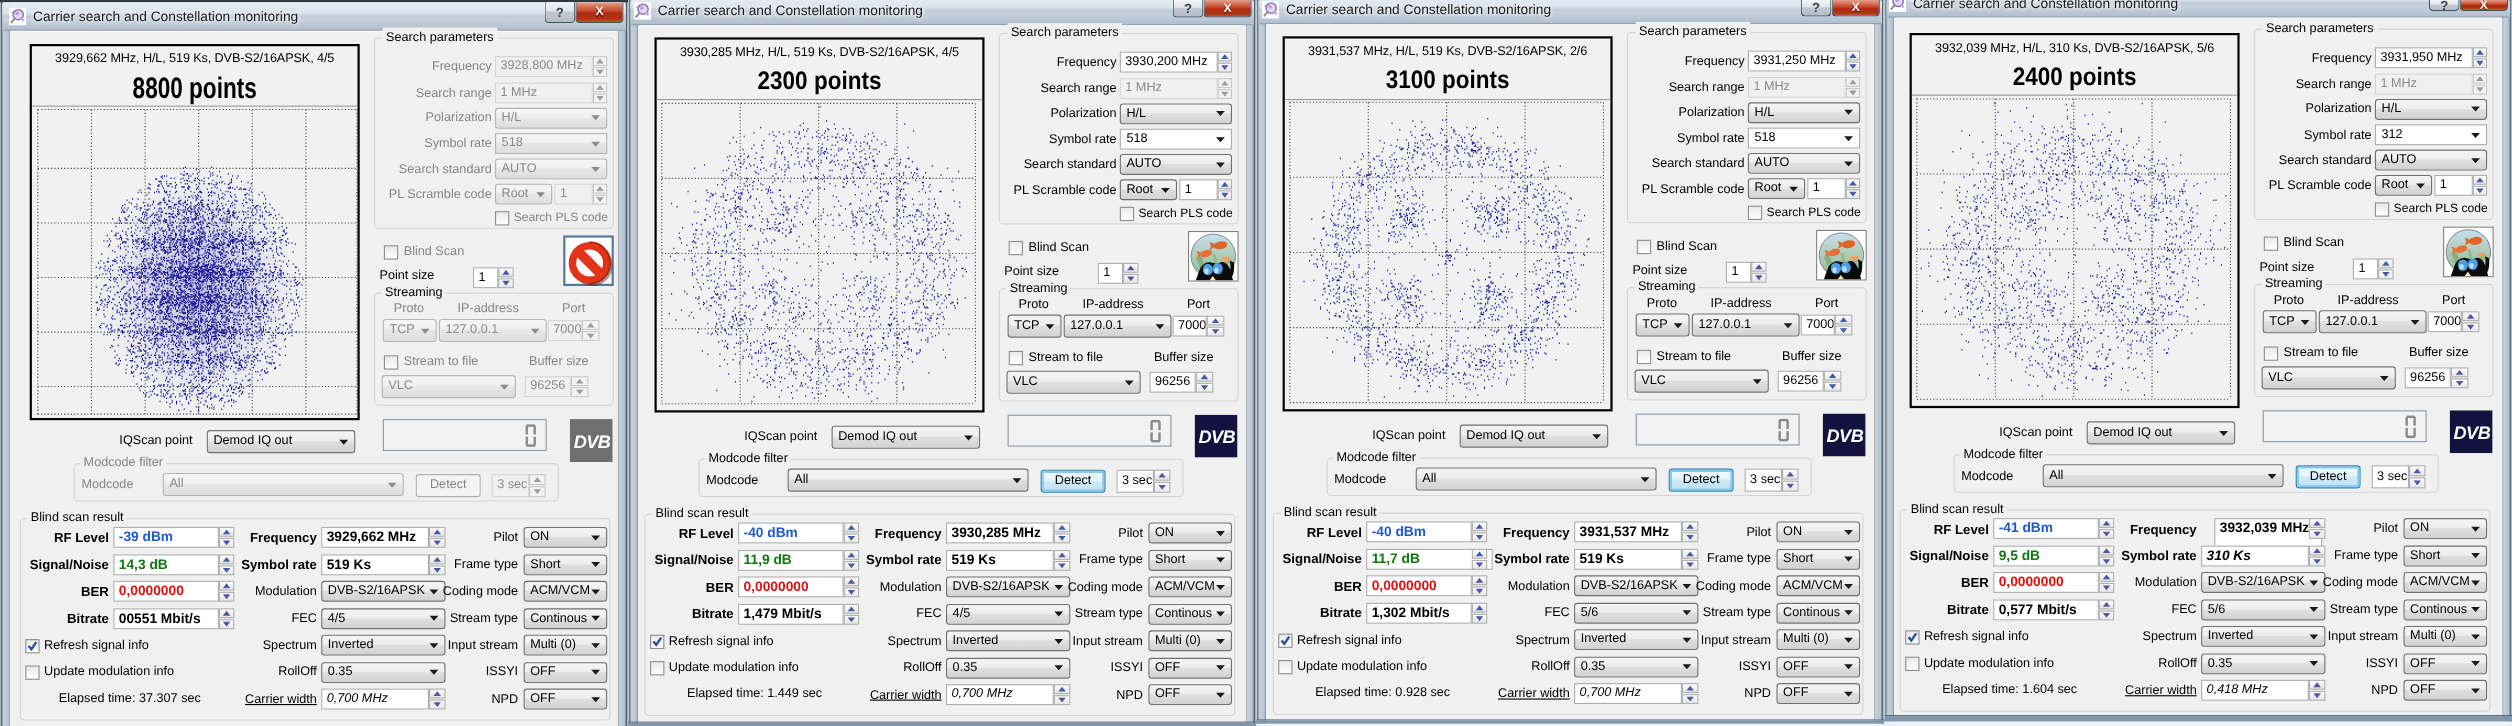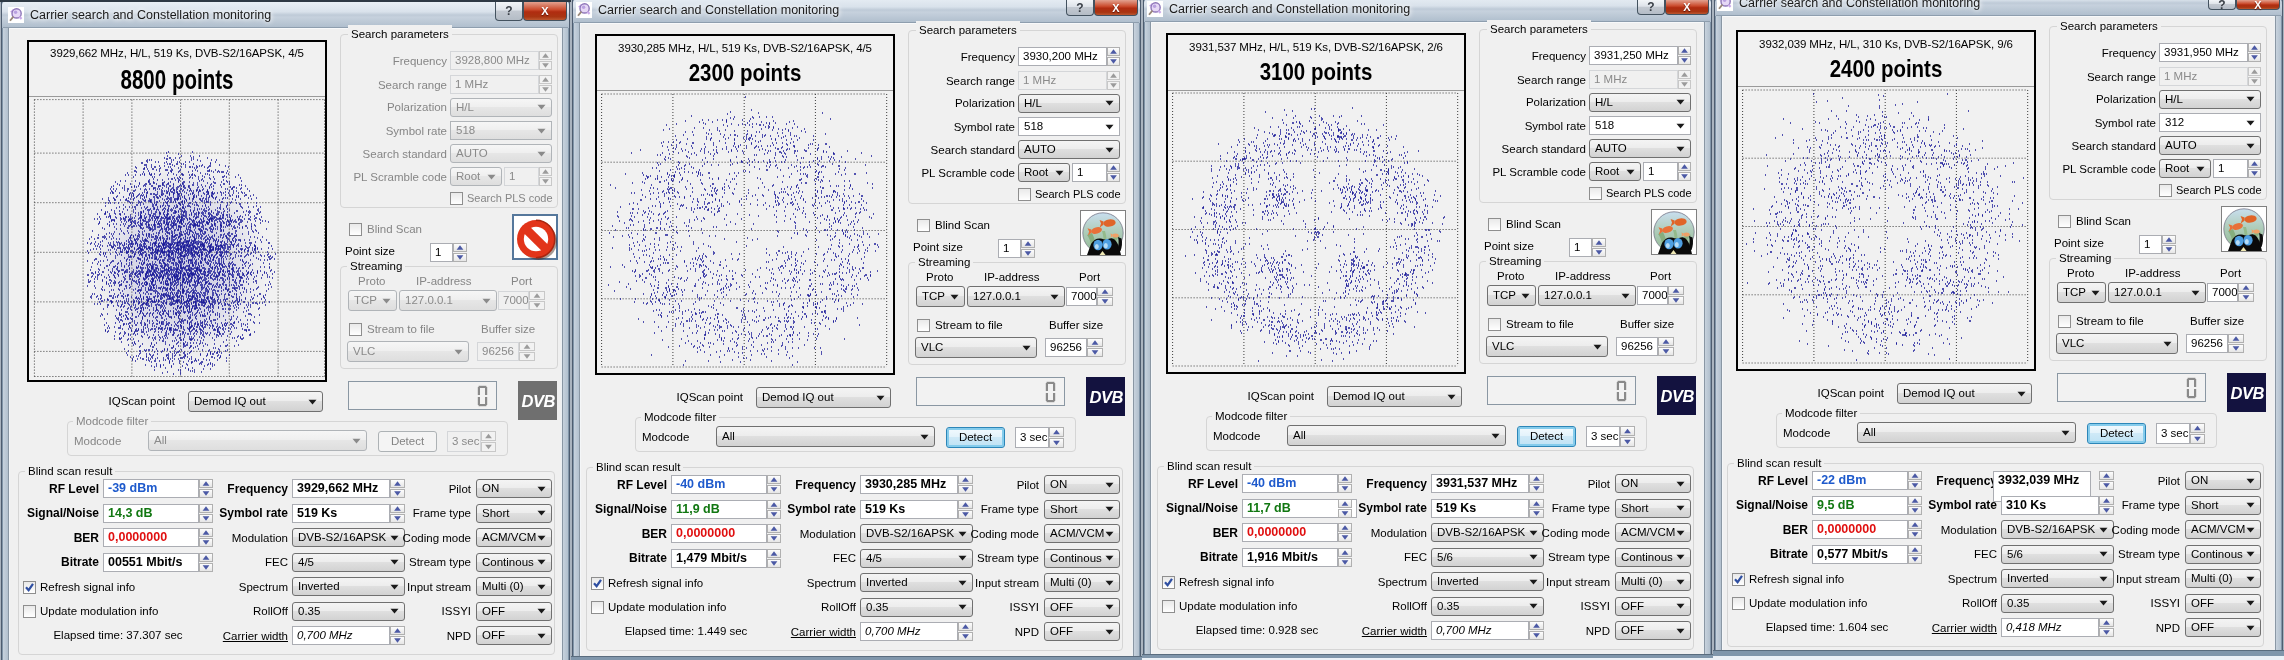--- a/index.html
+++ b/index.html
@@ -1052,21 +1052,21 @@
         <svg width="12" height="7" style="display:block">
           <path d="M6.0 1.2999999999999998l3.4 4.4h-6.8z" fill="#4B59A5"></path>
         </svg>
       </div>
       <div class="sb" style="height:9px;margin-top:1px">
         <svg width="12" height="7" style="display:block">
           <path d="M6.0 5.7l-3.4 -4.4h6.8z" fill="#4B59A5"></path>
         </svg>
       </div>
     </div>
-    <div class="fl" style="left:100px;top:547.5px;width:96px;height:19px;line-height:17px;color:#000;font-weight:bold;font-size:12.5px;">1,916 Mbit/s</div>
+    <div class="fl" style="left:100px;top:547.5px;width:96px;height:19px;line-height:17px;color:#000;font-weight:bold;font-size:12.5px;">1,302 Mbit/s</div>
     <div class="sp" style="left:196px;top:547.5px;width:14px;height:19px">
       <div class="sb" style="height:9px">
         <svg width="12" height="7" style="display:block">
           <path d="M6.0 1.2999999999999998l3.4 4.4h-6.8z" fill="#4B59A5"></path>
         </svg>
       </div>
       <div class="sb" style="height:9px;margin-top:1px">
         <svg width="12" height="7" style="display:block">
           <path d="M6.0 5.7l-3.4 -4.4h6.8z" fill="#4B59A5"></path>
         </svg>
@@ -1193,21 +1193,21 @@
         <path d="M5.4 9.6L2 13.8" stroke="#9A8878" stroke-width="1.8"></path>
         <path d="M12 9l2.4 2-1.6 1.8-2.2-2.4z" fill="#C9A8E8"></path>
       </svg></div>
     <div style="position:absolute;left:26px;top:-6px;height:18px;line-height:18px;font-size:12.5px;color:#1A1A1A;text-shadow:0 0 4px #fff,0 0 6px #fff;white-space:nowrap">Carrier search and Constellation monitoring</div>
     <div style="position:absolute;left:495px;top:0px;width:28px;height:10px;background:linear-gradient(180deg,#F2F5F8,#DEE3E9 45%,#C3C9D1 50%,#B4BCC6 100%);border:1px solid #43525F;border-top:none;border-radius:0 0 4px 4px;color:#3A4048;font-weight:bold;font-size:12px;text-align:center;line-height:10px">?</div>
     <div style="position:absolute;left:523px;top:0px;width:44px;height:10px;background:linear-gradient(180deg,#E2A18F,#CB4C2E 42%,#B02C10 55%,#A93512 82%,#BC5730 100%);border:1px solid #43525F;border-top:none;border-radius:0 0 4px 4px;color:#fff;text-shadow:0 1px 1px #5A1005;font-weight:bold;font-size:11px;text-align:center;line-height:10px">X</div>
     <div style="position:absolute;left:3px;top:15px;width:565px;height:1px;background:#8E9EAE"></div>
     <div style="position:absolute;left:10px;top:16px;width:551px;height:1px;background:#F8F9FA"></div>
     <div style="position:absolute;left:10px;top:17px;width:551px;height:643px;background:#F0F0F0"></div>
     <div style="position:absolute;left:23px;top:30px;width:300px;height:341px;background:#F1F1F1;border:2px solid #000"></div>
-    <div style="position:absolute;left:25px;top:36px;width:296px;height:16px;line-height:16px;text-align:center;font-size:11.5px;letter-spacing:-0.1px">3932,039 MHz, H/L, 310 Ks, DVB-S2/16APSK, 9/6</div>
+    <div style="position:absolute;left:25px;top:36px;width:296px;height:16px;line-height:16px;text-align:center;font-size:11.5px;letter-spacing:-0.1px">3932,039 MHz, H/L, 310 Ks, DVB-S2/16APSK, 5/6</div>
     <div style="position:absolute;left:25px;top:55px;width:296px;height:28px;line-height:28px;text-align:center;font-size:23px;font-weight:bold;transform:scaleX(0.89);transform-origin:center">2400 points</div>
     <div style="position:absolute;left:25px;top:86px;width:296px;height:1px;background:#9A9A9A"></div>
     <svg style="position:absolute;left:23px;top:30px" width="300" height="341" viewBox="23 30 300 341">
       <line x1="29.6" y1="90.0" x2="29.6" y2="363.0" stroke="#3C3C3C" stroke-width="1" stroke-dasharray="1 2"></line>
       <line x1="100.9" y1="90.0" x2="100.9" y2="363.0" stroke="#3C3C3C" stroke-width="1" stroke-dasharray="1 2"></line>
       <line x1="172.2" y1="90.0" x2="172.2" y2="363.0" stroke="#3C3C3C" stroke-width="1" stroke-dasharray="1 2"></line>
       <line x1="243.4" y1="90.0" x2="243.4" y2="363.0" stroke="#3C3C3C" stroke-width="1" stroke-dasharray="1 2"></line>
       <line x1="314.7" y1="90.0" x2="314.7" y2="363.0" stroke="#3C3C3C" stroke-width="1" stroke-dasharray="1 2"></line>
       <line x1="29.6" y1="90.0" x2="314.7" y2="90.0" stroke="#3C3C3C" stroke-width="1" stroke-dasharray="1 2"></line>
       <line x1="29.6" y1="158.2" x2="314.7" y2="158.2" stroke="#3C3C3C" stroke-width="1" stroke-dasharray="1 2"></line>
@@ -1398,21 +1398,21 @@
           <path d="M6.5 6.2l-3.4 -4.4h6.8z" fill="#4B59A5"></path>
         </svg>
       </div>
     </div>
     <div class="gp" style="left:14px;top:463px;width:537px;height:184px"></div>
     <div class="gc" style="left:21px;top:454px">Blind scan result</div>
     <div class="lb bd" style="left:-75px;top:471.5px;width:170px;height:18px;line-height:18px;text-align:right;">RF Level</div>
     <div class="lb bd" style="left:-75px;top:496.0px;width:170px;height:18px;line-height:18px;text-align:right;">Signal/Noise</div>
     <div class="lb bd" style="left:-75px;top:520.5px;width:170px;height:18px;line-height:18px;text-align:right;">BER</div>
     <div class="lb bd" style="left:-75px;top:545.0px;width:170px;height:18px;line-height:18px;text-align:right;">Bitrate</div>
-    <div class="fl" style="left:99px;top:471px;width:96px;height:19px;line-height:17px;color:#1E5ACC;font-weight:bold;font-size:12.5px;">-22 dBm</div>
+    <div class="fl" style="left:99px;top:471px;width:96px;height:19px;line-height:17px;color:#1E5ACC;font-weight:bold;font-size:12.5px;">-41 dBm</div>
     <div class="sp" style="left:195px;top:471px;width:14px;height:19px">
       <div class="sb" style="height:9px">
         <svg width="12" height="7" style="display:block">
           <path d="M6.0 1.2999999999999998l3.4 4.4h-6.8z" fill="#4B59A5"></path>
         </svg>
       </div>
       <div class="sb" style="height:9px;margin-top:1px">
         <svg width="12" height="7" style="display:block">
           <path d="M6.0 5.7l-3.4 -4.4h6.8z" fill="#4B59A5"></path>
         </svg>
@@ -1466,34 +1466,34 @@
     <div class="cb" style="left:19px;top:597px"></div>
     <div class="lb" style="left:36px;top:594px;height:18px;line-height:18px;">Update modulation info</div>
     <div class="lb" style="left:29px;top:618px;width:170px;text-align:center;height:18px;line-height:18px">Elapsed time: 1.604 sec</div>
     <div class="lb bd" style="left:114px;top:471.5px;width:170px;height:18px;line-height:18px;text-align:right;">Frequency</div>
     <div class="lb bd" style="left:114px;top:496.0px;width:170px;height:18px;line-height:18px;text-align:right;">Symbol rate</div>
     <div class="lb" style="left:114px;top:520.5px;width:170px;height:18px;line-height:18px;text-align:right;">Modulation</div>
     <div class="lb" style="left:114px;top:545.0px;width:170px;height:18px;line-height:18px;text-align:right;">FEC</div>
     <div class="lb" style="left:114px;top:569.5px;width:170px;height:18px;line-height:18px;text-align:right;">Spectrum</div>
     <div class="lb" style="left:114px;top:594.0px;width:170px;height:18px;line-height:18px;text-align:right;">RollOff</div>
     <div class="lb" style="left:114px;top:618.5px;width:170px;height:18px;line-height:18px;text-align:right;text-decoration:underline;">Carrier width</div>
-    <div class="fl" style="left:280px;top:471px;width:98px;height:31px;line-height:17px;font-weight:bold;font-size:12.5px;">3932,039 MHz</div>
+    <div class="fl" style="left:300px;top:471px;width:98px;height:31px;line-height:17px;font-weight:bold;font-size:12.5px;">3932,039 MHz</div>
     <div class="sp" style="left:386px;top:471px;width:15px;height:19px">
       <div class="sb" style="height:9px">
         <svg width="13" height="7" style="display:block">
           <path d="M6.5 1.2999999999999998l3.4 4.4h-6.8z" fill="#4B59A5"></path>
         </svg>
       </div>
       <div class="sb" style="height:9px;margin-top:1px">
         <svg width="13" height="7" style="display:block">
           <path d="M6.5 5.7l-3.4 -4.4h6.8z" fill="#4B59A5"></path>
         </svg>
       </div>
     </div>
-    <div class="fl" style="left:288px;top:495.5px;width:98px;height:19px;line-height:17px;font-weight:bold;font-size:12.5px;">310 Ks</div>
+    <div class="fl" style="left:288px;top:495.5px;width:98px;height:19px;line-height:17px;font-weight:bold;font-size:12.5px;font-style:italic;">310 Ks</div>
     <div class="sp" style="left:386px;top:495.5px;width:15px;height:19px">
       <div class="sb" style="height:9px">
         <svg width="13" height="7" style="display:block">
           <path d="M6.5 1.2999999999999998l3.4 4.4h-6.8z" fill="#4B59A5"></path>
         </svg>
       </div>
       <div class="sb" style="height:9px;margin-top:1px">
         <svg width="13" height="7" style="display:block">
           <path d="M6.5 5.7l-3.4 -4.4h6.8z" fill="#4B59A5"></path>
         </svg>

